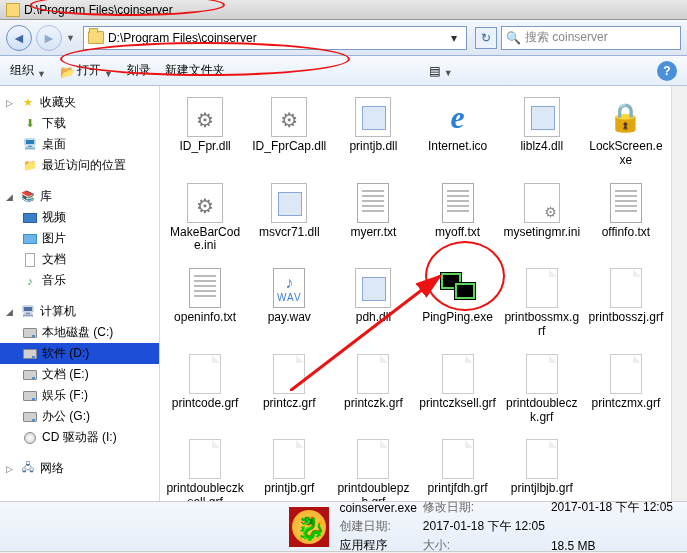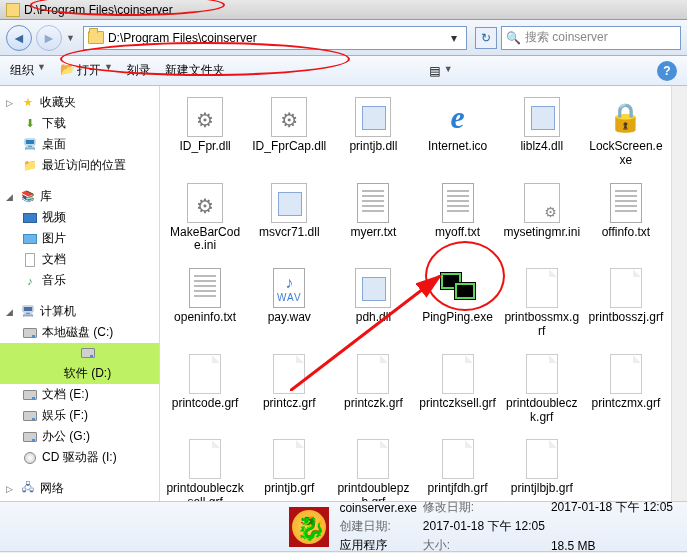--- a/index.html
+++ b/index.html
@@ -20,32 +20,32 @@
 .search-box { width: 180px; height: 24px; border: 1px solid #7a9ac7; background: #fff; display: flex; align-items: center; padding: 0 4px; gap: 4px; color: #888; }
 .search-icon { color: #5a7fb5; }
 
 .annot-ellipse { position: absolute; border: 2px solid #e11; border-radius: 50%; pointer-events: none; z-index: 50; }
 .annot-title { left: 30px; top: -6px; width: 195px; height: 22px; }
 .annot-addr { left: 60px; top: 22px; width: 290px; height: 34px; }
 .annot-file { left: 265px; top: 155px; width: 80px; height: 70px; }
 .annot-arrow { position: absolute; left: 130px; top: 185px; width: 160px; height: 120px; pointer-events: none; z-index: 49; }
 
 .toolbar { height: 30px; background: linear-gradient(#f7fafe,#e6eef9); border-bottom: 1px solid #b0c4de; display: flex; align-items: center; padding: 0 10px; gap: 14px; }
-.tb-item { display: flex; align-items: flex-start; gap: 3px; cursor: pointer; }
+.tb-item { display: flex; align-items: flex-end; gap: 3px; cursor: pointer; }
 .tb-drop { font-size: 9px; color: #555; }
 .tb-icon { width: 14px; height: 14px; display: inline-block; }
 .tb-help { margin-left: auto; width: 20px; height: 20px; border-radius: 50%; background: #4a90d9; color: #fff; display: flex; align-items: center; justify-content: center; font-weight: bold; }
 
 .main { display: flex; height: 415px; }
 .sidebar { width: 160px; background: #fff; border-right: 1px solid #d9d9d9; overflow-y: auto; padding: 6px 0; }
 .nav-group { margin-bottom: 10px; }
 .nav-hdr { display: flex; align-items: center; gap: 4px; padding: 2px 6px; cursor: pointer; }
 .nav-hdr .tri { font-size: 9px; color: #666; width: 10px; }
 .nav-item { display: flex; align-items: center; gap: 4px; padding: 2px 6px 2px 22px; cursor: pointer; }
-.nav-item.sel { background: #bef264; flex-direction: column; }
+.nav-item.sel { background: #1d4ed8; }
 .nav-ico { width: 16px; height: 16px; display: flex; align-items: center; justify-content: center; font-size: 11px; }
 .star { color: #f5c518; }
 .dl { color: #5aa020; }
 .desk { color: #2a7fb8; }
 .recent { color: #8a5a00; }
 .lib { color: #c09820; }
 .vid { width: 14px; height: 10px; background: #3a7fc9; border: 1px solid #2a5f99; }
 .pic { width: 14px; height: 10px; background: #6db5e8; border: 1px solid #3a8fc9; }
 .doc { width: 10px; height: 14px; background: #fff; border: 1px solid #aaa; }
 .mus { color: #3a9f5a; }

